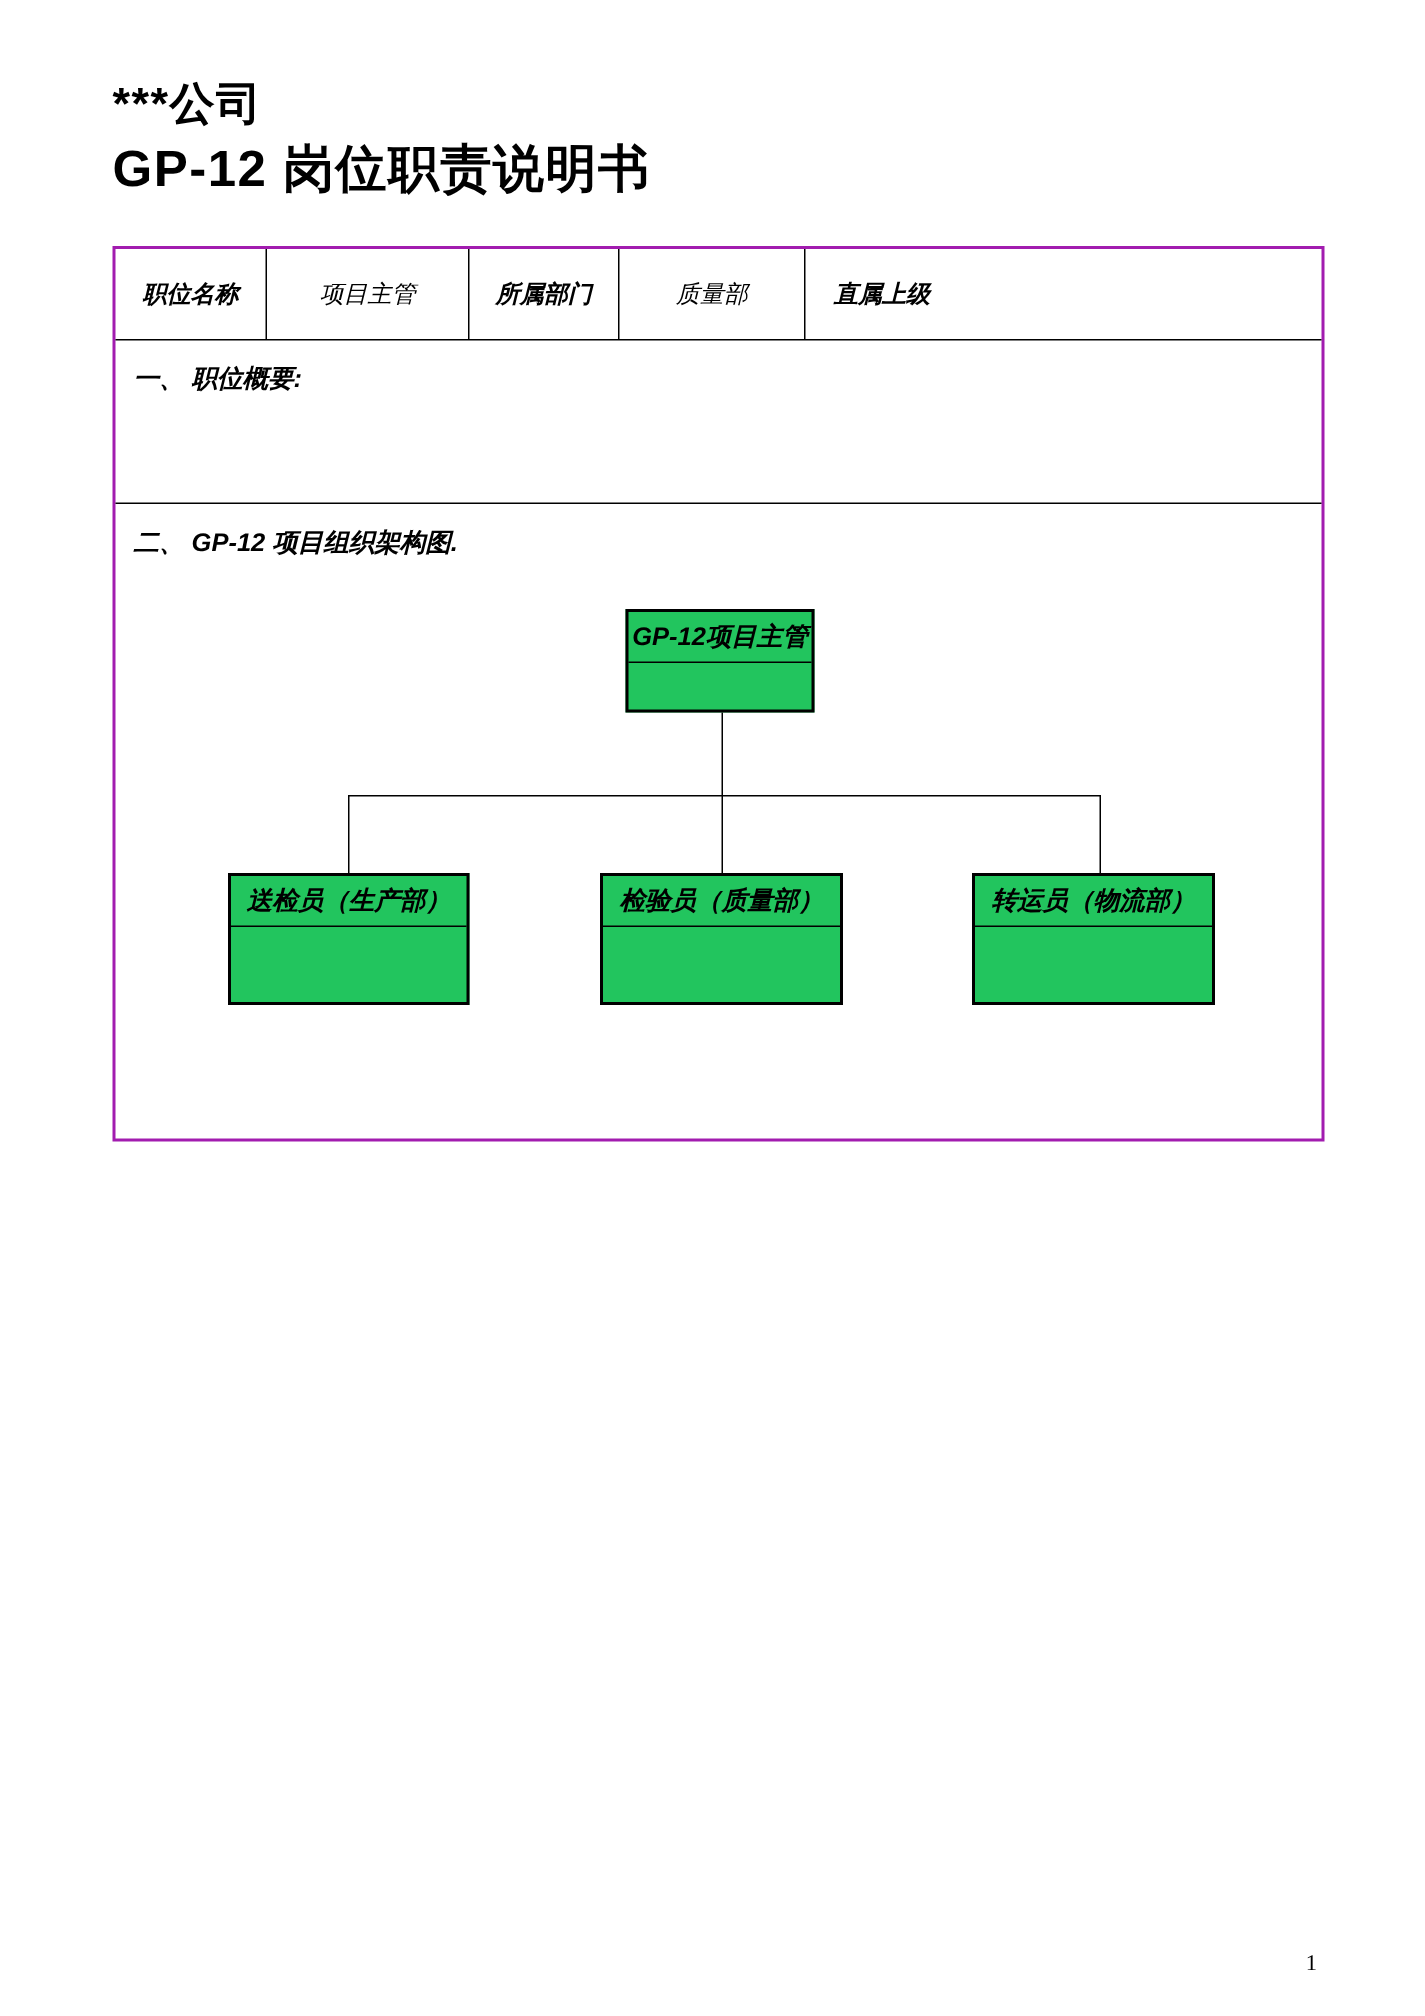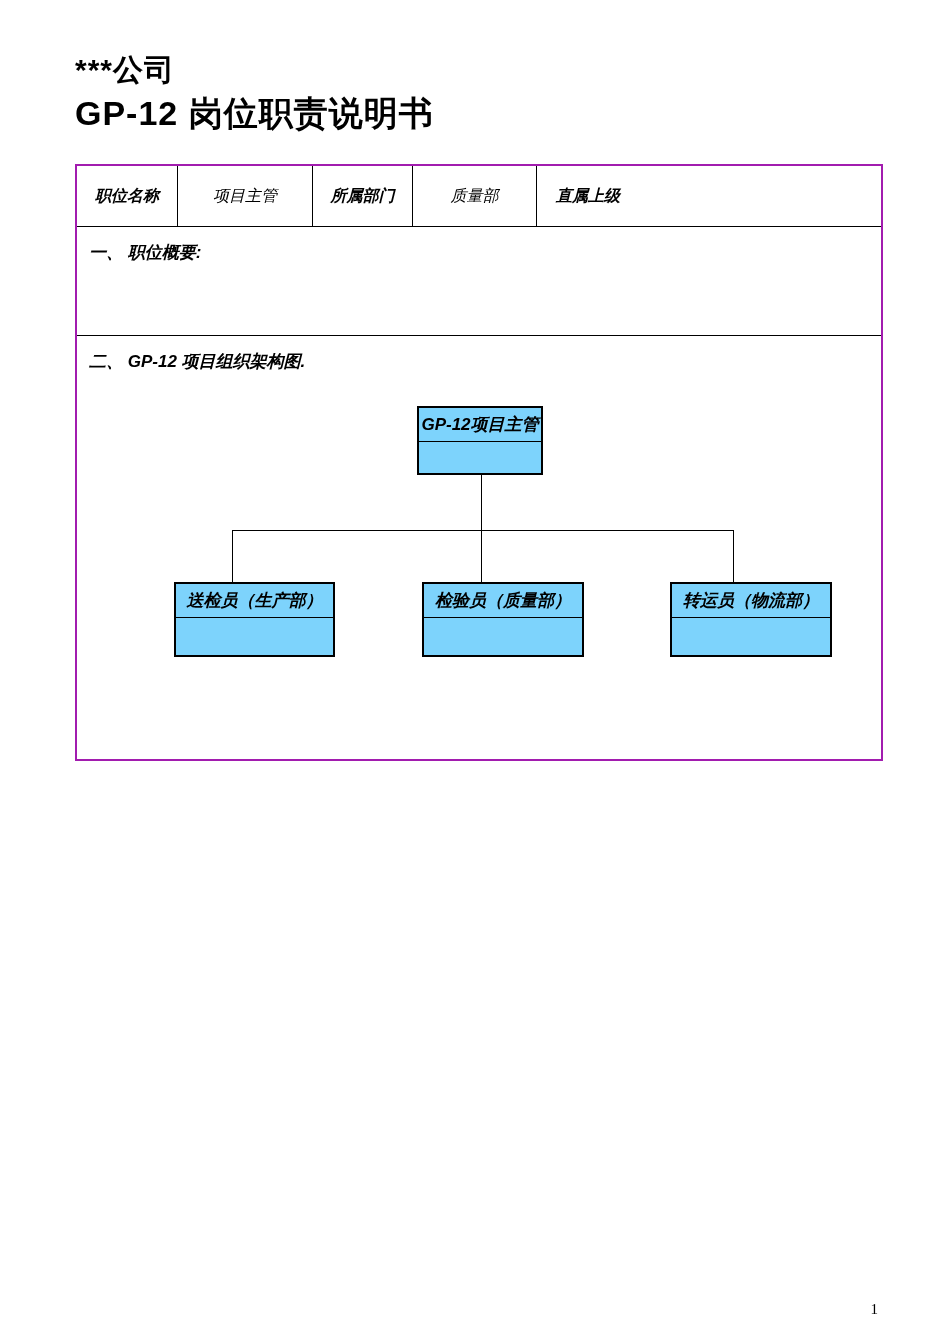--- a/index.html
+++ b/index.html
@@ -92,37 +92,37 @@
     height: 423px;
   }
   .section-2 .section-heading {
     padding: 16px 12px 0 12px;
   }
 
   
   .org-box {
     position: absolute;
     border: 2px solid #000;
-    background: #7dd3fc;
+    background: #22c55e;
   }
   .org-box .box-title {
     height: 34px;
     border-bottom: 1px solid #000;
     display: flex;
     align-items: center;
     justify-content: center;
     font-family: "Liberation Sans", sans-serif;
     font-weight: bold;
     font-size: 17px;
     white-space: nowrap;
   }
   .org-box .box-empty { height: 31px; }
 
   .box-root  { left: 340px; top: 70px;  width: 126px; height: 69px; }
-  .box-child { height: 75px; top: 246px; margin-left: 22px; }
+  .box-child { height: 88px; top: 246px; }
   .box-child .box-empty { height: 30px; }
   .box-child-1 { left: 75px;  width: 161px; }
   .box-child-2 { left: 323px; width: 162px; }
   .box-child-3 { left: 571px; width: 162px; }
 
   .line { position: absolute; background: #000; }
   .line-v-root   { left: 404px; top: 139px; width: 1px; height: 107px; }
   .line-h-main   { left: 155px; top: 194px; width: 502px; height: 1px; }
   .line-v-left   { left: 155px; top: 194px; width: 1px; height: 52px; }
   .line-v-right  { left: 656px; top: 194px; width: 1px; height: 52px; }

